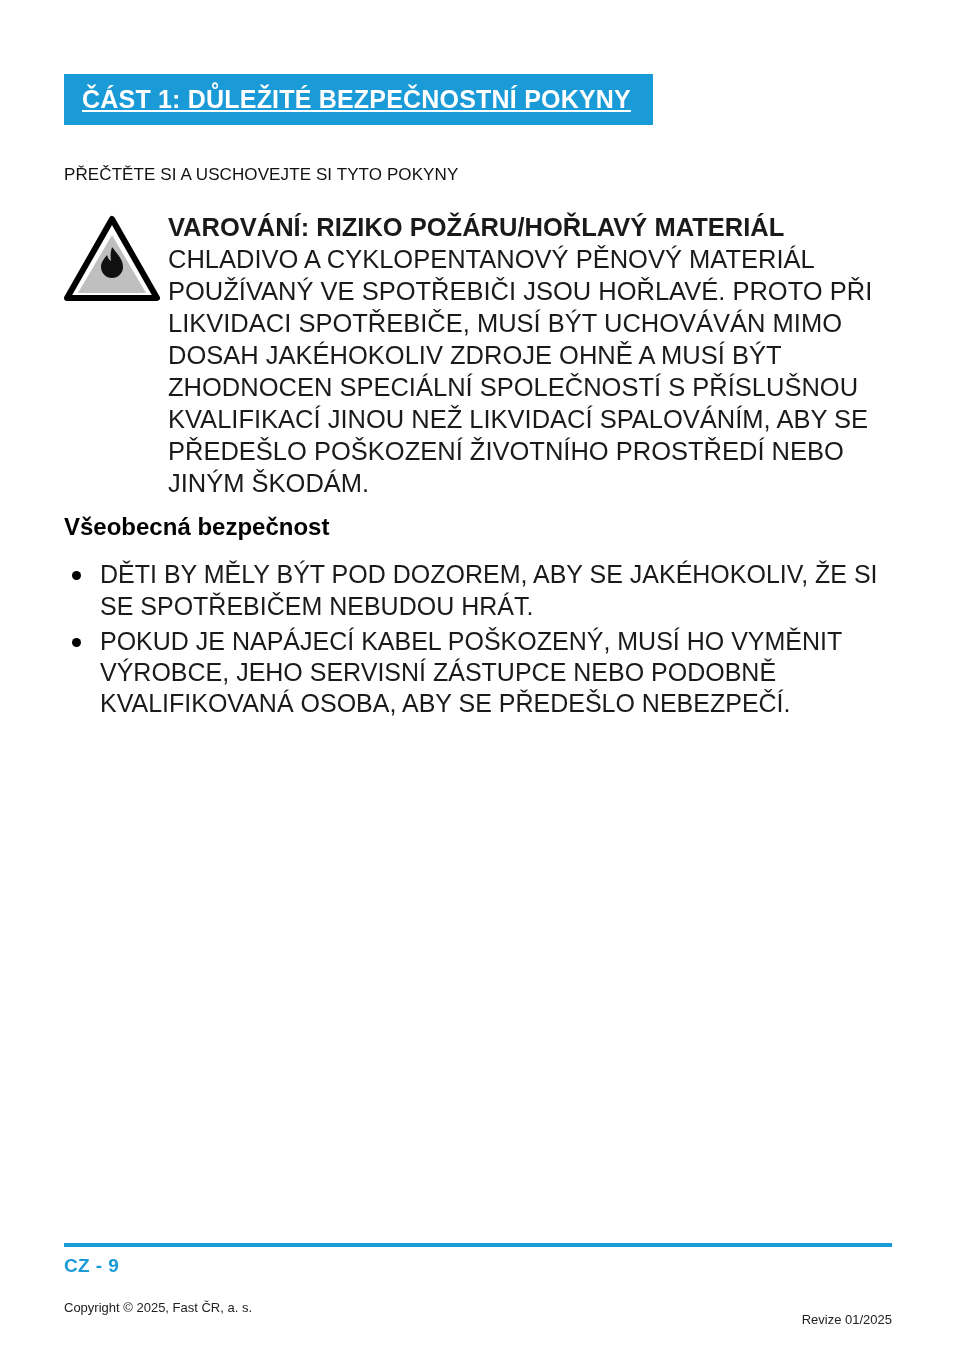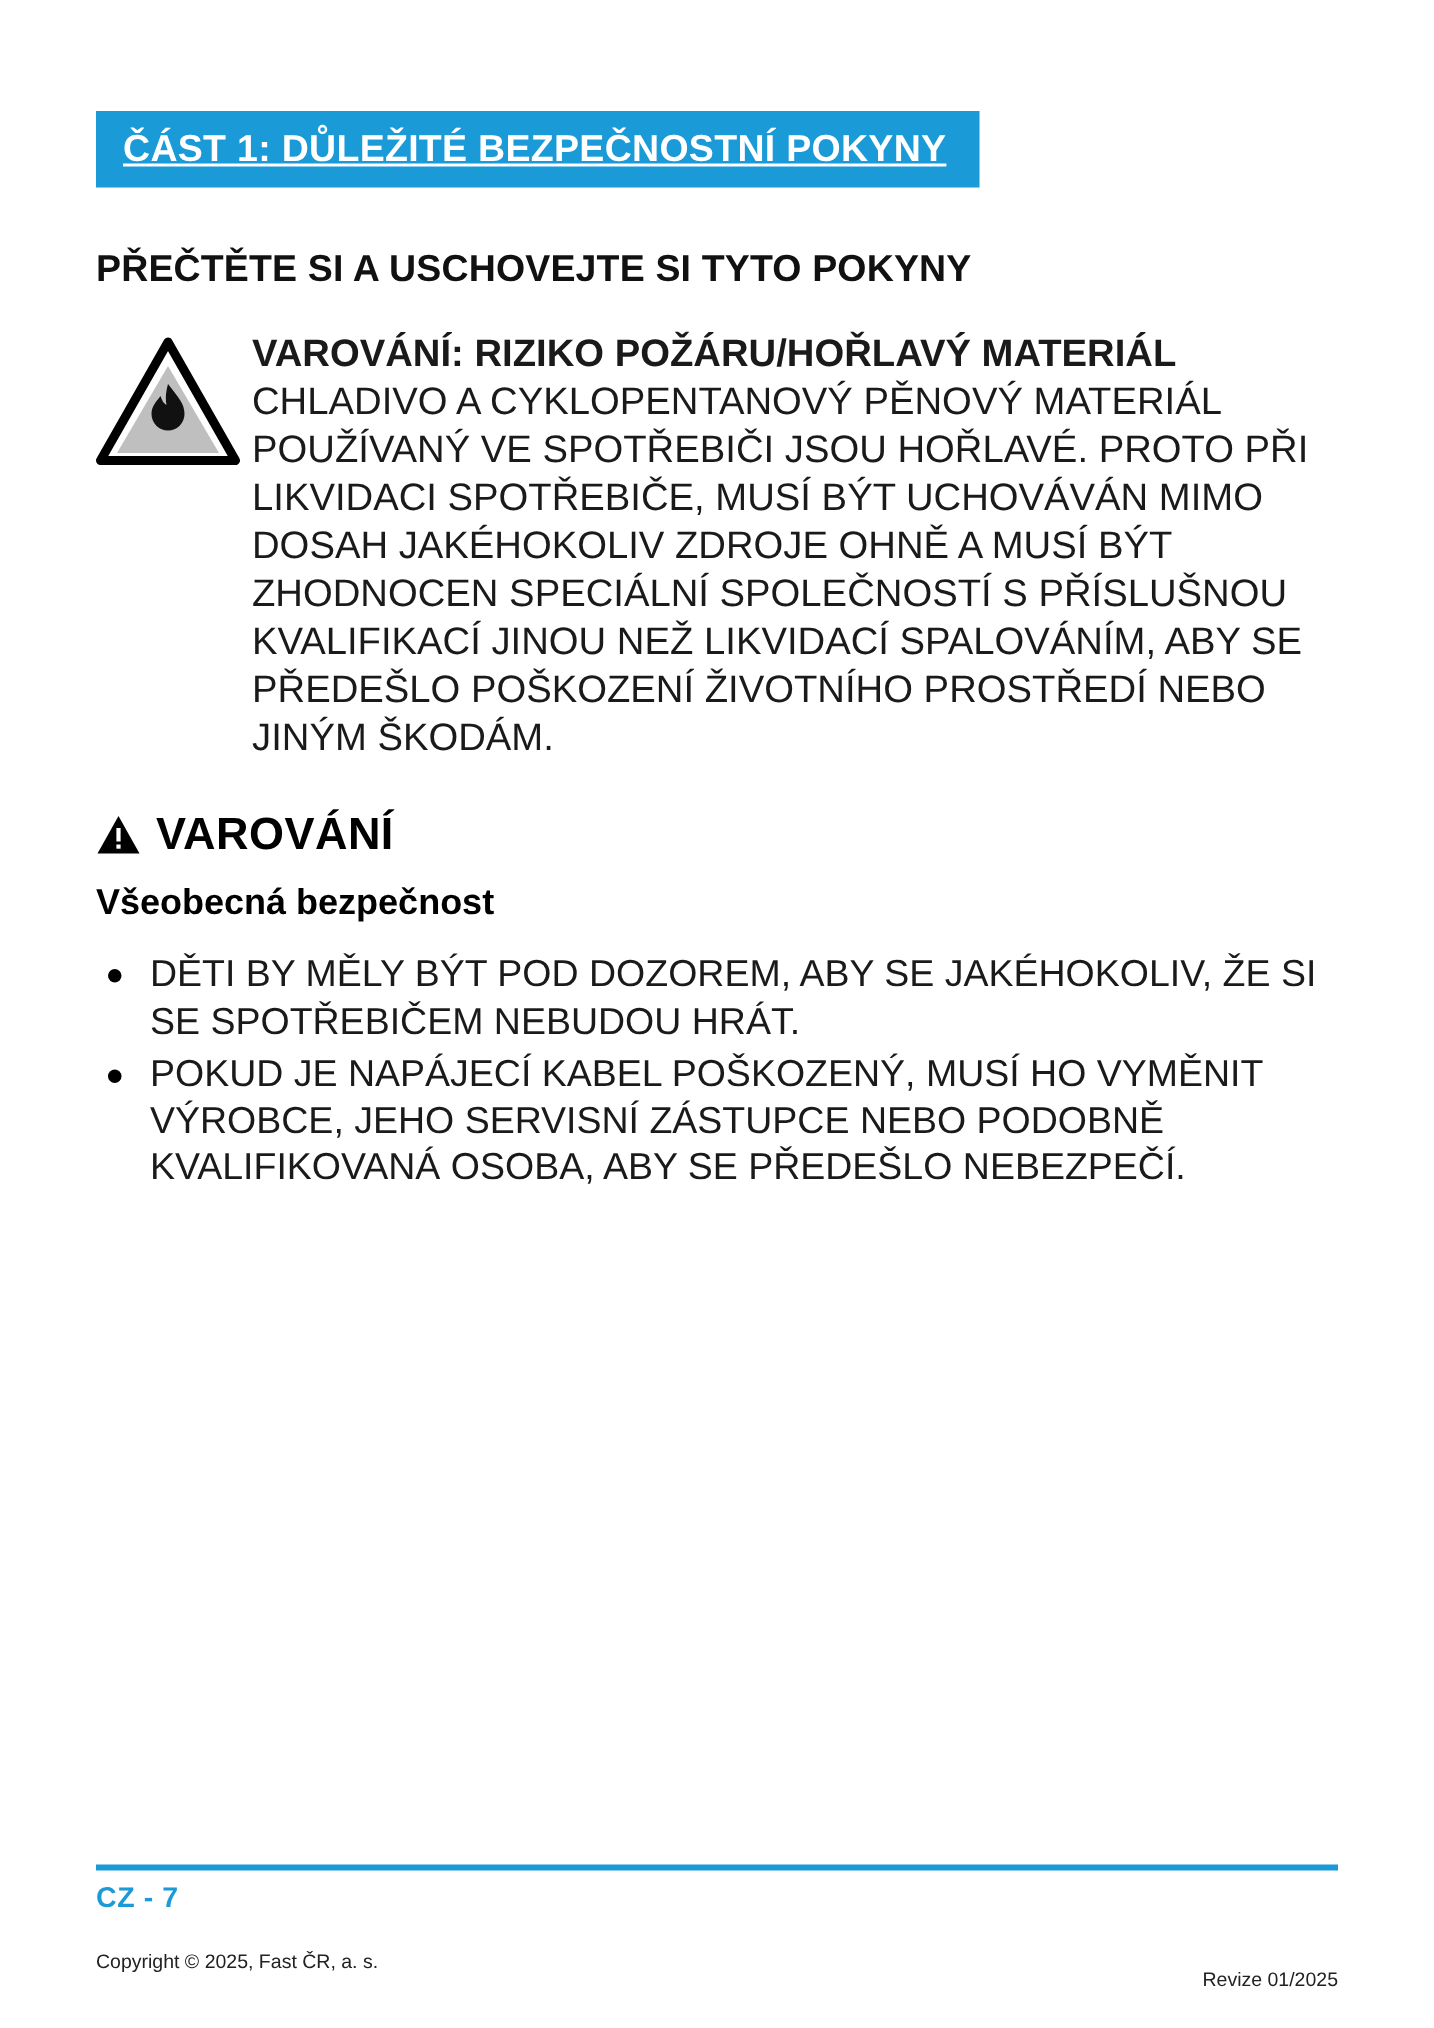--- a/index.html
+++ b/index.html
@@ -39,22 +39,22 @@
     letter-spacing: 0.2px;
     padding: 12px 22px 13px 18px;
     line-height: 1.05;
     white-space: nowrap;
     text-decoration: underline;
   }
 
   
   .read-save {
     margin-top: 40px;
-    font-size: 25px;
-    font-weight: bold;
+    font-size: 17px;
+    font-weight: normal;
     letter-spacing: 0.1px;
     color: #111;
   }
 
   
   .warn-block {
     margin-top: 26px;
     display: flex;
     align-items: flex-start;
   }
@@ -182,38 +182,28 @@
           <polygon points="48,20 82,78 14,78" fill="#bfbfbf"></polygon>
           <path d="M48 32 c7 9 11 13 11 20 a11 11 0 0 1 -22 0 c0 -5 3 -8 6 -12 c1 3 2 5 4 6 c-1 -6 0 -10 1 -14 z" fill="#111111"></path>
         </svg>
       </div>
       <div class="warn-text">
         <span class="lead">VAROVÁNÍ: RIZIKO POŽÁRU/HOŘLAVÝ MATERIÁL</span>
         <span class="body">CHLADIVO A CYKLOPENTANOVÝ PĚNOVÝ MATERIÁL POUŽÍVANÝ VE SPOTŘEBIČI JSOU HOŘLAVÉ. PROTO PŘI LIKVIDACI SPOTŘEBIČE, MUSÍ BÝT UCHOVÁVÁN MIMO DOSAH JAKÉHOKOLIV ZDROJE OHNĚ A MUSÍ BÝT ZHODNOCEN SPECIÁLNÍ SPOLEČNOSTÍ S PŘÍSLUŠNOU KVALIFIKACÍ JINOU NEŽ LIKVIDACÍ SPALOVÁNÍM, ABY SE PŘEDEŠLO POŠKOZENÍ ŽIVOTNÍHO PROSTŘEDÍ NEBO JINÝM ŠKODÁM.</span>
       </div>
     </div>
 
-    <div class="varovani-head">
-      <span class="tri">
-        <svg width="30" height="30" viewBox="0 0 30 30" aria-hidden="true">
-          <polygon points="15,2 29,27 1,27" fill="#000000"></polygon>
-          <rect x="13.6" y="10" width="2.8" height="9" fill="#ffffff"></rect>
-          <rect x="13.6" y="21" width="2.8" height="2.8" fill="#ffffff"></rect>
-        </svg>
-      </span>
-      <span class="txt">VAROVÁNÍ</span>
-    </div>
 
     <div class="subhead">Všeobecná bezpečnost</div>
 
     <ul class="bullets">
       <li>DĚTI BY MĚLY BÝT POD DOZOREM, ABY SE JAKÉHOKOLIV, ŽE SI SE SPOTŘEBIČEM NEBUDOU HRÁT.</li>
       <li>POKUD JE NAPÁJECÍ KABEL POŠKOZENÝ, MUSÍ HO VYMĚNIT VÝROBCE, JEHO SERVISNÍ ZÁSTUPCE NEBO PODOBNĚ KVALIFIKOVANÁ OSOBA, ABY SE PŘEDEŠLO NEBEZPEČÍ.</li>
     </ul>
 
   </div>
 
   <div class="footer-rule"></div>
-  <div class="page-num">CZ - 7</div>
+  <div class="page-num">CZ - 9</div>
   <div class="copyright">Copyright © 2025, Fast ČR, a. s.</div>
   <div class="revision">Revize 01/2025</div>
 
 </div>
 
 </body></html>

